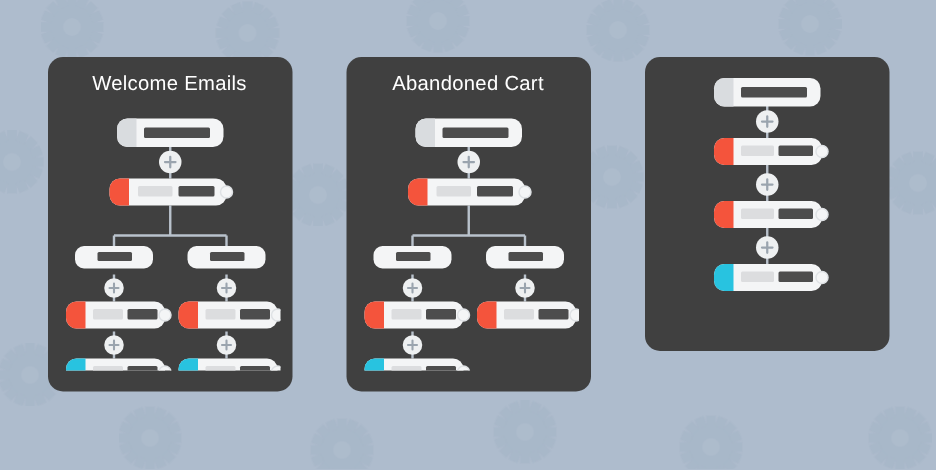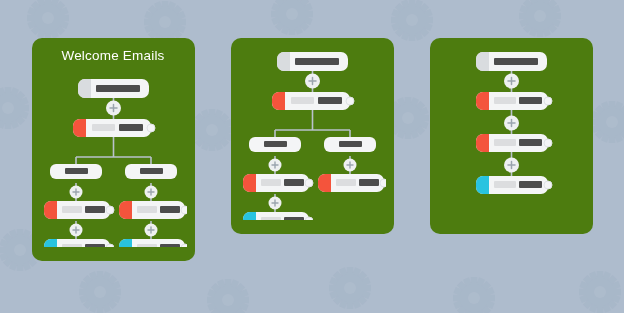--- a/index.html
+++ b/index.html
@@ -9,21 +9,21 @@
     background:#aebccd;
     position:relative;
   }
   #bg-gears{position:absolute;left:0;top:0;width:624px;height:313px;}
   #board{
     position:absolute;left:0;top:0;width:624px;height:313px;
     display:flex;align-items:flex-start;justify-content:center;
     gap:36px;padding-top:38px;box-sizing:border-box;
   }
   .card{
-    background:#4d7c0f;border-radius:10px;
+    background:#404040;border-radius:10px;
     width:163px;box-sizing:border-box;
     padding:10px 8px 14px 8px;
     display:flex;flex-direction:column;align-items:center;
   }
   .card-title{
     color:#ffffff;font-size:13.5px;letter-spacing:.2px;
     text-align:center;margin-bottom:12px;white-space:nowrap;
   }
   .flow{position:relative;width:100%;}
   .flow svg{display:block;}
@@ -171,20 +171,21 @@
           <circle cx="145" cy="173" r="4" fill="#f4f5f6" stroke="#dfe2e5" stroke-width="1"></circle>
           <path d="M86 164 h6 v18 h-6 a7 7 0 0 1 -7 -7 v-4 a7 7 0 0 1 7 -7 z" fill="#28c3e0"></path>
           <rect x="97" y="169" width="20" height="7" rx="1" fill="#dcdddf"></rect>
           <rect x="120" y="169" width="20" height="7" rx="1" fill="#4d4d4d"></rect>
         </g>
       </svg>
     </div>
   </div>
 
   <div class="card">
+    <div class="card-title">Abandoned Cart</div>
     <div class="flow">
       <svg width="147" height="172" viewBox="0 0 147 172" xmlns="http://www.w3.org/2000/svg">
         <g stroke="#b9c2cc" stroke-width="1.6" fill="none">
           <path d="M73.5 20 L73.5 44"></path>
           <path d="M73.5 62 L73.5 82"></path>
           <path d="M36 82 L111 82"></path>
           <path d="M36 82 L36 96"></path>
           <path d="M111 82 L111 96"></path>
           <path d="M36 108 L36 126"></path>
           <path d="M111 108 L111 126"></path>

